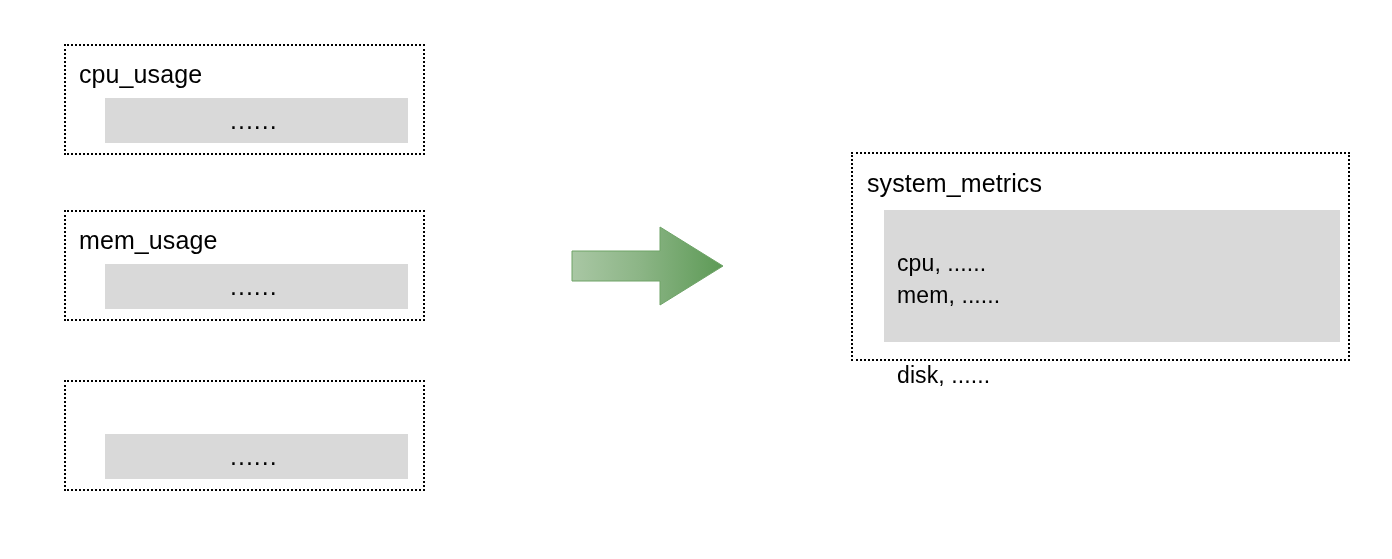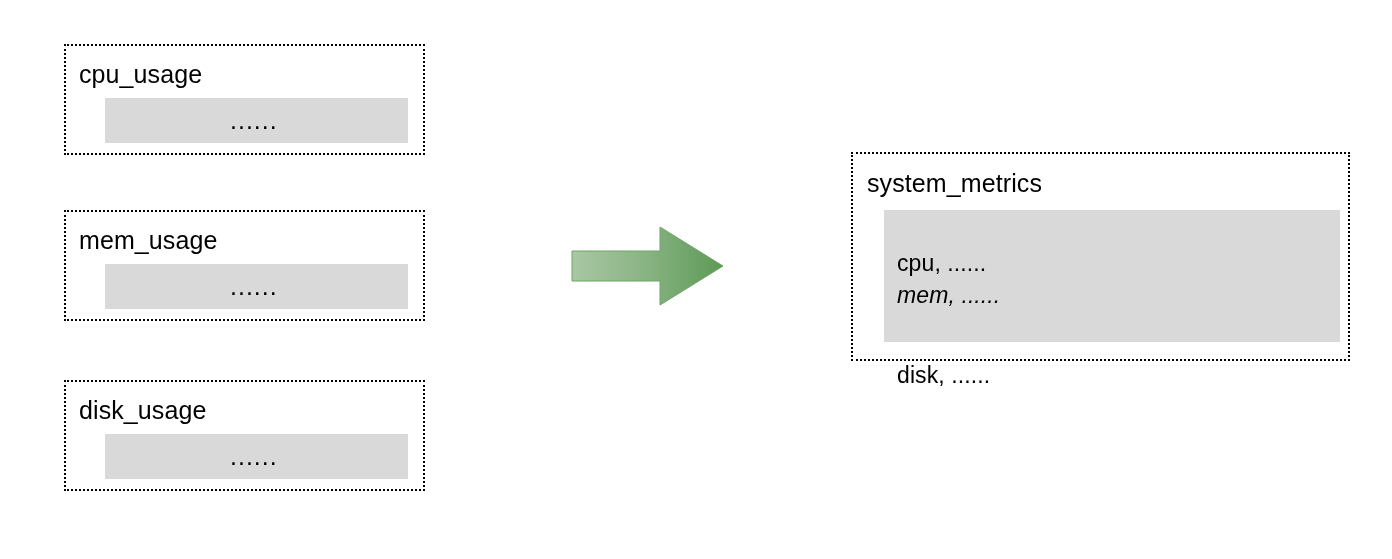--- a/index.html
+++ b/index.html
@@ -74,21 +74,21 @@
     top: 152px;
     width: 499px;
     height: 209px;
     text-align: center;
   }
   #box-target .entity-title { left: 14px; top: 14px; }
   #box-target .entity-panel { left: 31px; top: 56px; width: 456px; height: 132px; }
   #box-target .panel-line { left: 13px; }
   #box-target .panel-line.l0 { top: 5px;  }
   #box-target .panel-line.l1 { top: 37px; }
-  #box-target .panel-line.l2 { top: 69px; font-style: italic; }
+  #box-target .panel-line.l2 { top: 69px; }
   #box-target .panel-line.l3 { top: 101px; margin-top: 48px; }
 
   
   #transform-arrow {
     position: absolute;
     left: 570px;
     top: 225px;
     width: 155px;
     height: 82px;
   }
@@ -107,21 +107,20 @@
   </div>
 
   <div class="entity-box source-box" id="box-mem">
     <div class="entity-title">mem_usage</div>
     <div class="entity-panel">
       <div class="panel-dots">......</div>
     </div>
   </div>
 
   <div class="entity-box source-box" id="box-disk">
-    <div class="entity-title">disk_usage</div>
     <div class="entity-panel">
       <div class="panel-dots">......</div>
     </div>
   </div>
 
   <div id="transform-arrow">
     <svg viewBox="0 0 155 82" xmlns="http://www.w3.org/2000/svg">
       <defs>
         <linearGradient id="arrowGrad" x1="0" y1="0" x2="1" y2="0">
           <stop offset="0%" stop-color="#a9c7a4"></stop>

